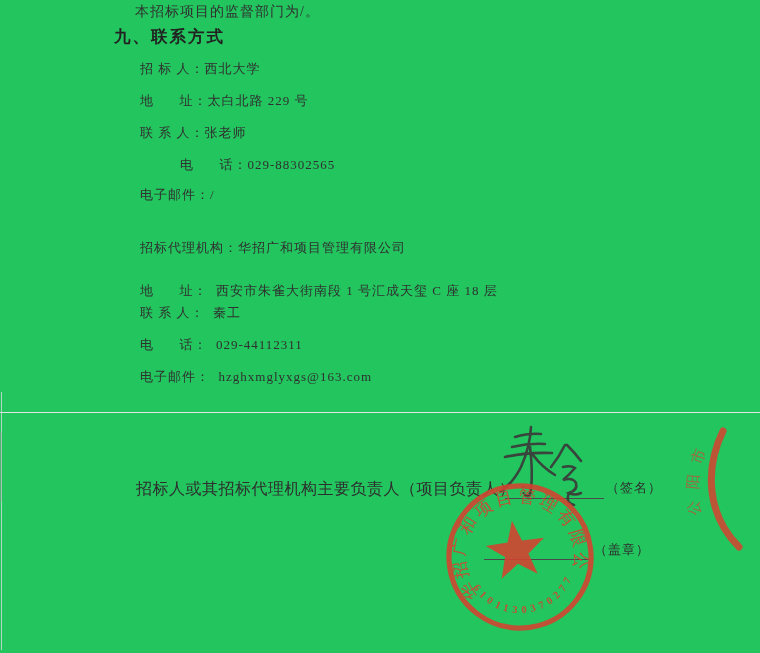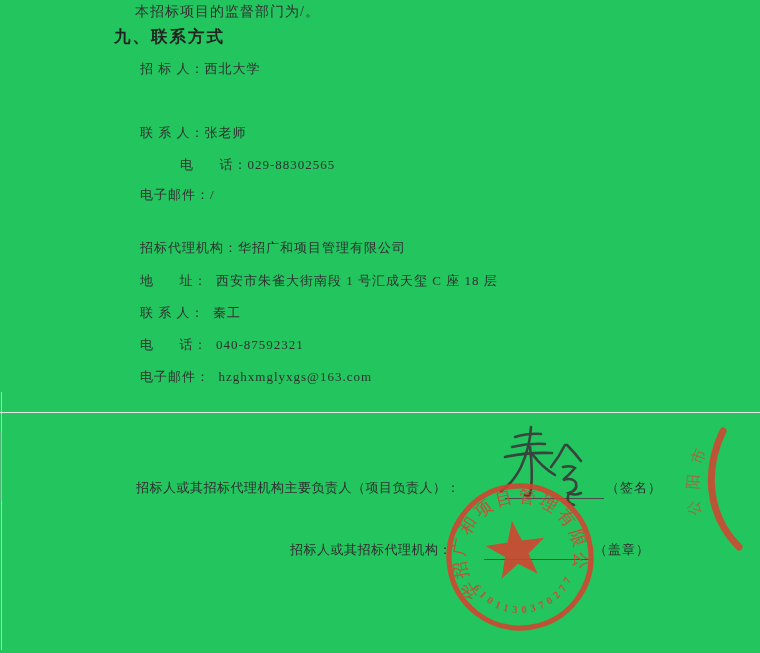--- a/index.html
+++ b/index.html
@@ -13,57 +13,57 @@
   }
   .line{
     position:absolute;
     white-space:pre;
     font-size:13px;
     letter-spacing:1px;
     line-height:1;
   }
   .intro{font-size:14px;}
   .heading{font-weight:bold;font-size:16.5px;letter-spacing:2px;color:#222;text-align:center;}
-  .sign-label{position:absolute;white-space:pre;font-size:13px;letter-spacing:0.5px;color:#2e2e2e;}
+  .sign-label{position:absolute;white-space:pre;font-size:16px;letter-spacing:0.5px;color:#2e2e2e;}
   .sign-suffix{position:absolute;white-space:pre;font-size:13px;letter-spacing:1px;color:#2e2e2e;}
   .underline{position:absolute;height:0;border-top:1.5px solid #4a4a4a;}
   .divider{position:absolute;left:0;top:412px;width:760px;height:0;border-top:1px solid #e4e4e4;}
   .edge-line{position:absolute;left:1px;top:392px;width:0;height:258px;border-left:1px solid #d8d8d8;opacity:.8;}
   .edge-mark{position:absolute;left:0;top:432px;width:2px;height:70px;background:#9a9a9a;opacity:.35;}
   svg{position:absolute;overflow:visible;}
   .seal-text{font-family:"Liberation Serif","DejaVu Serif",serif;}
 </style>
 </head>
 <body>
 
 <div class="page">
 
   <div class="line intro" style="left:135px;top:5px;">本招标项目的监督部门为/。</div>
   <div class="line heading" style="left:114px;top:29px;">九、联系方式</div>
 
   <div class="line" style="left:140px;top:62px;">招 标 人：西北大学</div>
+  <div class="line" style="left:140px;top:94px;">地      址：太白北路 229 号</div>
   <div class="line" style="left:140px;top:126px;">联 系 人：张老师</div>
   <div class="line" style="left:140px;top:158px;margin-left:40px;">电      话：029-88302565</div>
   <div class="line" style="left:140px;top:188px;">电子邮件：/</div>
 
   <div class="line" style="left:140px;top:241px;">招标代理机构：华招广和项目管理有限公司</div>
-  <div class="line" style="left:140px;top:274px;">地      址：  西安市朱雀大街南段 1 号汇成天玺 C 座 18 层</div>
+  <div class="line" style="left:140px;top:284px;">地      址：  西安市朱雀大街南段 1 号汇成天玺 C 座 18 层</div>
   <div class="line" style="left:140px;top:306px;">联 系 人：  秦工</div>
-  <div class="line" style="left:140px;top:338px;">电      话：  040-87592321</div>
+  <div class="line" style="left:140px;top:338px;">电      话：  029-44112311</div>
   <div class="line" style="left:140px;top:370px;">电子邮件：  hzghxmglyxgs@163.com</div>
 
   <div class="divider"></div>
   <div class="edge-line"></div>
   <div class="edge-mark"></div>
 
   <div class="sign-label" style="left:136px;top:479px;">招标人或其招标代理机构主要负责人（项目负责人）：</div>
   <div class="underline" style="left:505px;top:498px;width:99px;"></div>
   <div class="sign-suffix" style="left:606px;top:479px;">（签名）</div>
 
-  <div class="sign-label" style="left:290px;top:541px;">招标人或其招标代理机构：</div>
   <div class="underline" style="left:484px;top:559px;width:106px;"></div>
   <div class="sign-suffix" style="left:594px;top:541px;">（盖章）</div>
 
   <svg style="left:497px;top:423px;" width="100" height="85" viewBox="0 0 100 85" aria-label="秦玲">
     <g fill="none" stroke="#3a3a3a" stroke-width="2.6" stroke-linecap="round" opacity="0.92">
       <path d="M18,14 Q32,10 44,11"></path>
       <path d="M15,24 Q32,20 48,21"></path>
       <path d="M8,34 Q30,29 55,30"></path>
       <path d="M34,4 Q33,24 24,44 Q16,60 4,68"></path>
       <path d="M36,32 Q45,44 58,52"></path>

